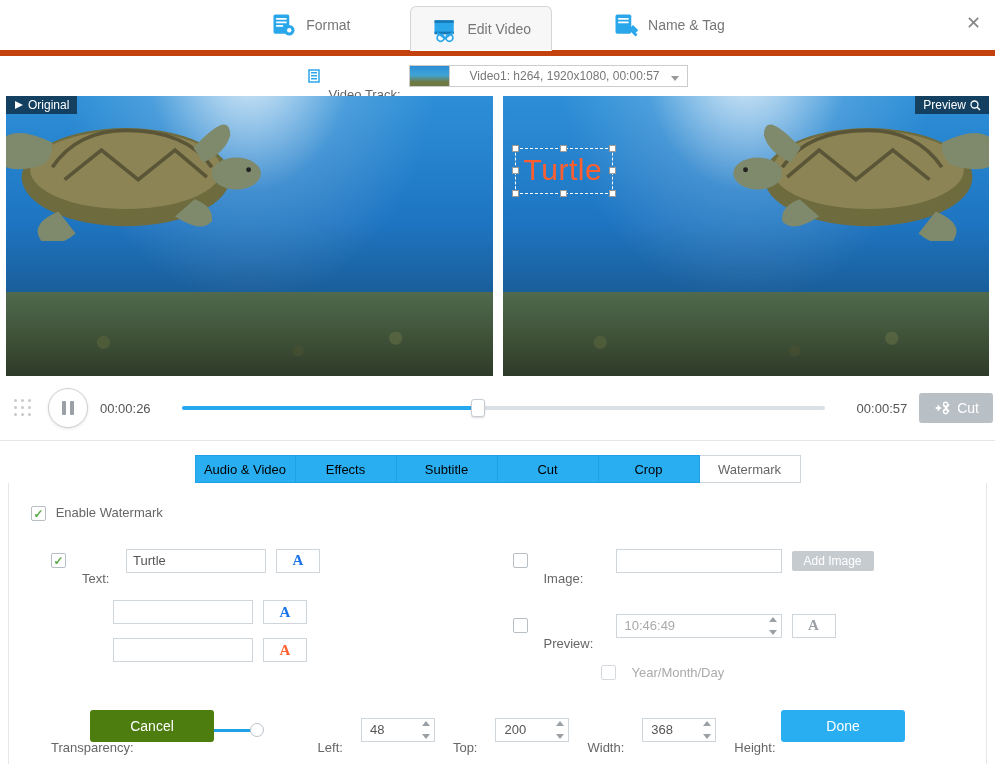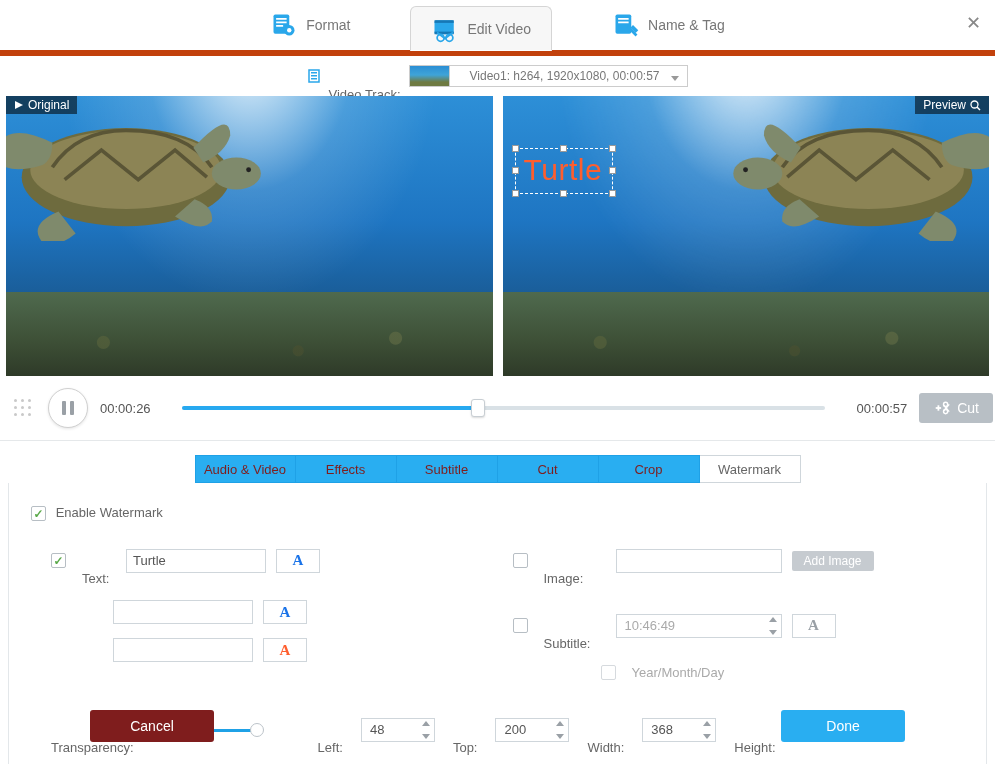--- a/index.html
+++ b/index.html
@@ -62,21 +62,21 @@
   .progress .thumb { position:absolute; left:46%; transform:translateX(-50%); width:14px; height:18px; background:#fff; border:1px solid #c8ced3; border-radius:3px; box-shadow:0 1px 2px rgba(0,0,0,.15);}
   .cut-btn { display:flex; align-items:center; gap:6px; background:#b8bfc5; color:#fff; padding:6px 14px; border-radius:3px; font-size:14px; cursor:pointer;}
   .cut-btn svg{width:18px;height:18px;}
 
   .thin-divider{height:1px;background:#e5e8ea; margin:0 0 14px 0;}
 
   
   .sub-tabs { display:flex; justify-content:center; }
   .sub-tab { width:101px; height:28px; display:flex; align-items:center; justify-content:center; font-size:13px; cursor:pointer; border:1px solid #1fa1e6; border-left:none;}
   .sub-tab:first-child{border-left:1px solid #1fa1e6;}
-  .sub-tab.blue { background:#29aef1; color:#7f1d1d; }
+  .sub-tab.blue { background:#29aef1; color:#000000; }
   .sub-tab.sel  { background:#fff; color:#666; border-color:#cfd6db;text-align:right; }
 
   
   .panel { margin:0 8px; border:1px solid #e3e7ea; border-top:none; padding:22px 22px 18px 22px; min-height:210px; }
   .ck { width:15px;height:15px;border:1px solid #b7bec4;border-radius:2px;display:inline-flex;align-items:center;justify-content:center;vertical-align:middle;margin-right:6px;background:#fff;cursor:pointer;}
   .ck.on:after{content:"✓";color:#5aa949;font-size:12px;font-weight:bold;}
   .row { display:flex; align-items:center; margin-top:14px; gap:10px; }
   .lbl { color:#666;margin-top:36px; }
   .field { height:24px; border:1px solid #cfd6db; background:#fff; padding:0 6px; font-size:13px; color:#555; }
   .txtfield{ width:140px; }
@@ -95,21 +95,21 @@
   .slider { position:relative; width:110px; height:16px; }
   .slider .srail{position:absolute;top:7px;left:0;right:0;height:3px;background:#1fa1e6;border-radius:2px;}
   .slider .sthumb{position:absolute;right:-2px;top:1px;width:14px;height:14px;border:1px solid #bcc3c9;background:#fff;border-radius:50%;}
 
   .cols { display:flex; }
   .col { flex:1; }
   .col.right{ padding-left:30px;}
 
   .footer { position:absolute; left:0; right:0; bottom:0; padding:18px 90px 22px 90px; display:flex; justify-content:space-between; }
   .btn { width:124px; height:32px; display:flex; align-items:center; justify-content:center; font-size:14px; color:#fff; border-radius:3px; cursor:pointer;}
-  .btn.cancel{ background:#7f1d1d;text-align:center; }
+  .btn.cancel{ background:#4d7c0f;text-align:center; }
   .btn.done{ background:#29aef1; }
 </style>
 </head>
 <body>
 
 <svg width="0" height="0" style="position:absolute">
   <defs>
     <g id="turtle-shape">
       <ellipse cx="110" cy="58" rx="85" ry="40" fill="#6e6b3e"></ellipse>
       <ellipse cx="110" cy="52" rx="78" ry="32" fill="#8c8455"></ellipse>
@@ -292,21 +292,21 @@
 
       <div class="col right">
         <div class="row">
           <span class="ck"></span>
           <span class="lbl" style="width:62px">Image:</span>
           <input class="field" style="width: 166px;">
           <span class="addimg-btn">Add Image</span>
         </div>
         <div class="row">
           <span class="ck"></span>
-          <span class="lbl" style="width:62px">Subtitle:</span>
+          <span class="lbl" style="width:62px">Preview:</span>
           <div class="numbox" style="width:166px">
             <input style="color: rgb(170, 170, 170);" value="10:46:49">
             <div class="spin">
                 <span class="up"></span>
                 <span class="dn"></span>
               </div>
           </div>
           <div class="fontbtn grey">A</div>
         </div>
         <div class="row" style="margin-left:88px;color:#aaa">

